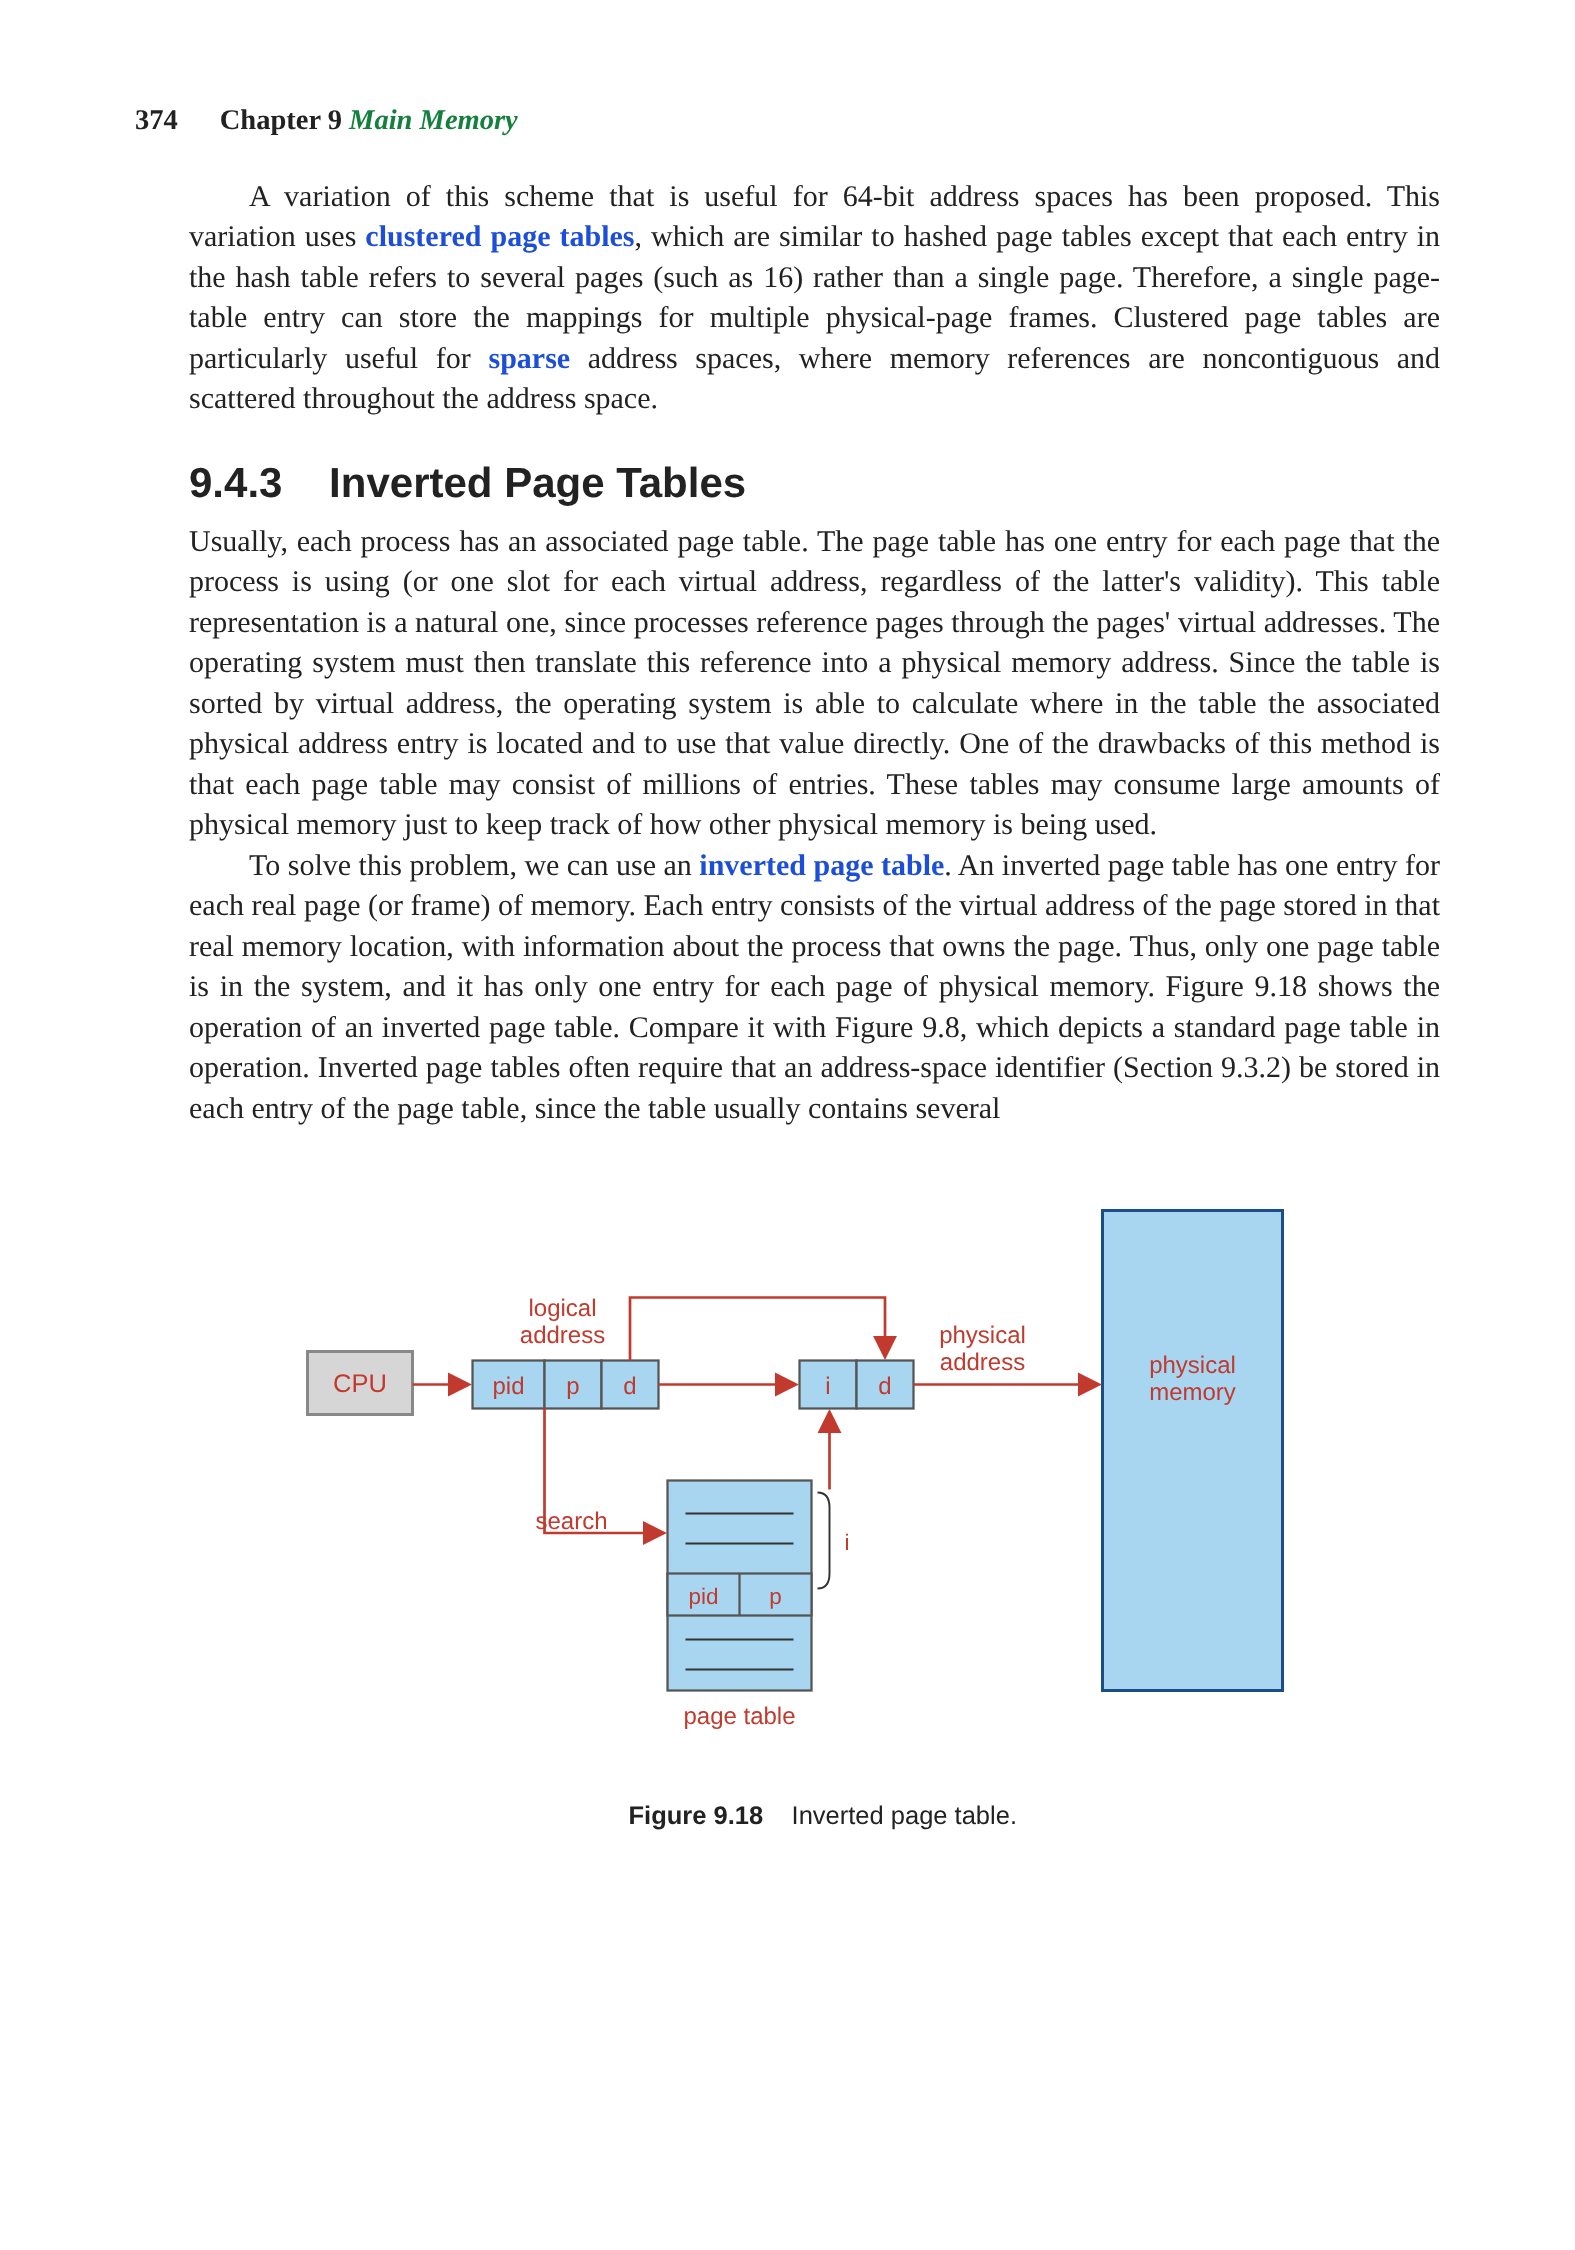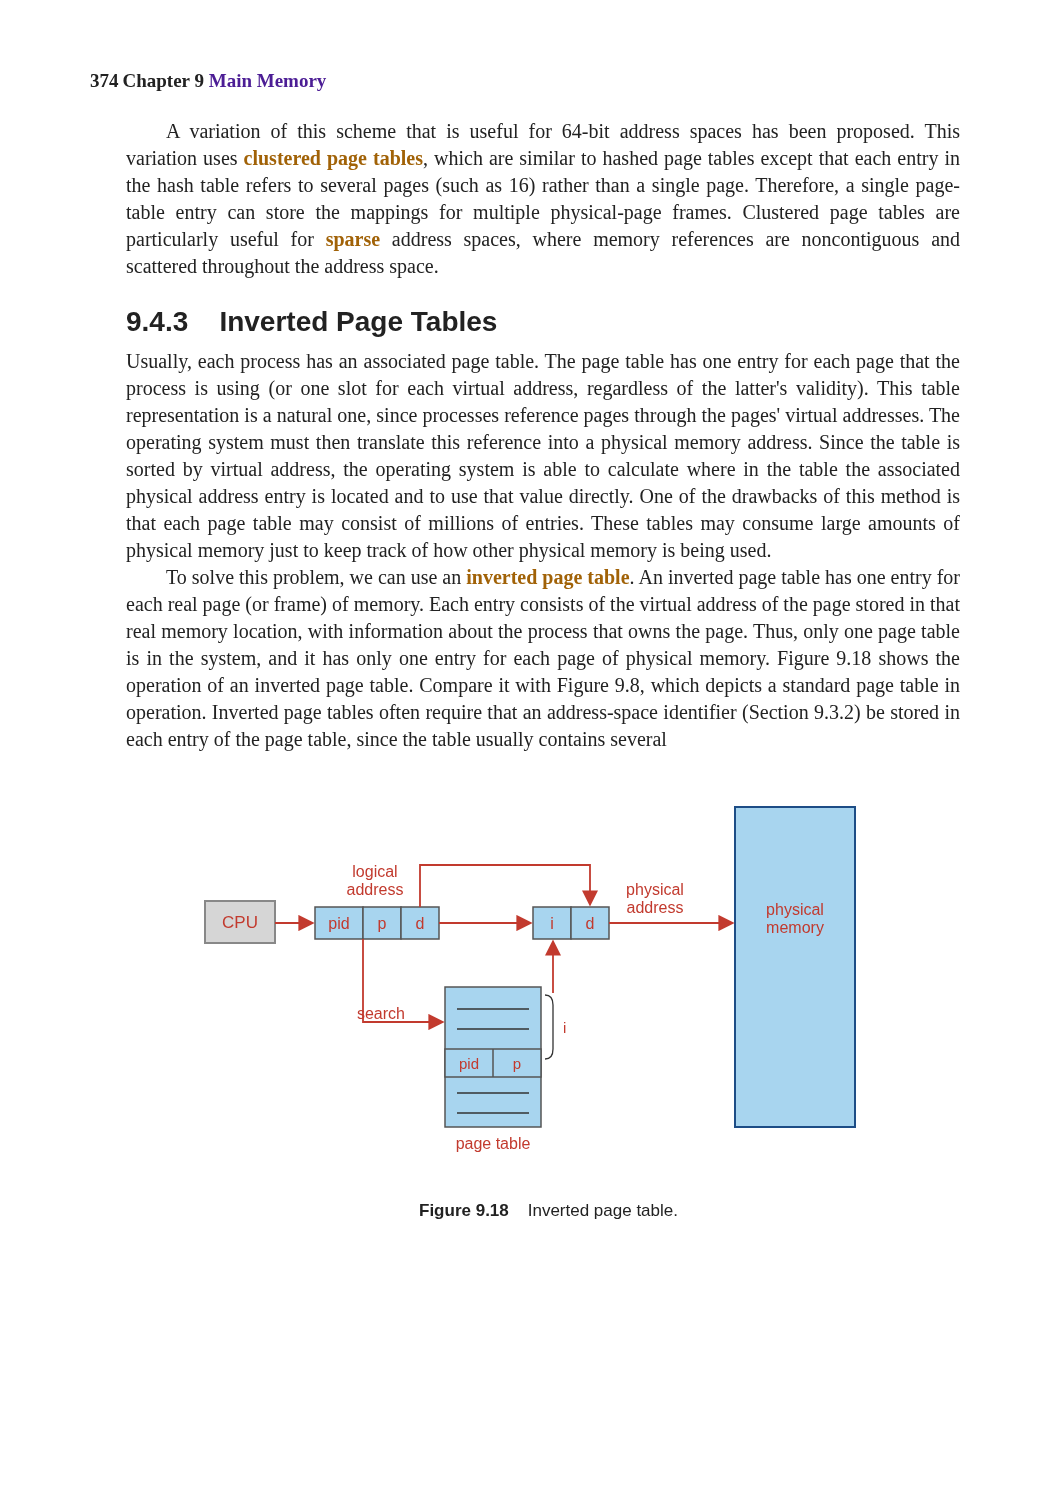--- a/index.html
+++ b/index.html
@@ -4,36 +4,36 @@
 <style>
   * { box-sizing: border-box; margin: 0; padding: 0; }
   html, body { width: 1050px; height: 1500px; background: #fff; }
   body {
     font-family: "Palatino Linotype", Palatino, "Book Antiqua", Georgia, serif;
     color: #222;
     padding: 70px 90px 60px 90px;
   }
   .page-head {
     display: flex;
-    gap: 4px;
+    gap: 28px;
     font-size: 19px;
     margin-bottom: 26px;
   }
   .page-num { font-weight: 700; }
   .chap-label { font-weight: 700; }
-  .chap-title { color: #4c1d95; font-weight: 700; }
+  .chap-title { color: #15803d; font-weight: 700; font-style: italic; }
   .body-text {
     font-size: 20px;
     line-height: 1.35;
     text-align: justify;
     margin-left: 36px;
   }
   .body-text p { margin-bottom: 0; }
   .para-indent { text-indent: 2em; }
-  .term { color: #a16207; font-weight: 700; }
+  .term { color: #1d4ed8; font-weight: 700; }
   h3.section {
     font-family: Arial, Helvetica, sans-serif;
     font-weight: 800;
     font-size: 28px;
     margin: 26px 0 10px 36px;
     color: #222;
   }
 
   .figure-wrap {
     margin-top: 44px;

